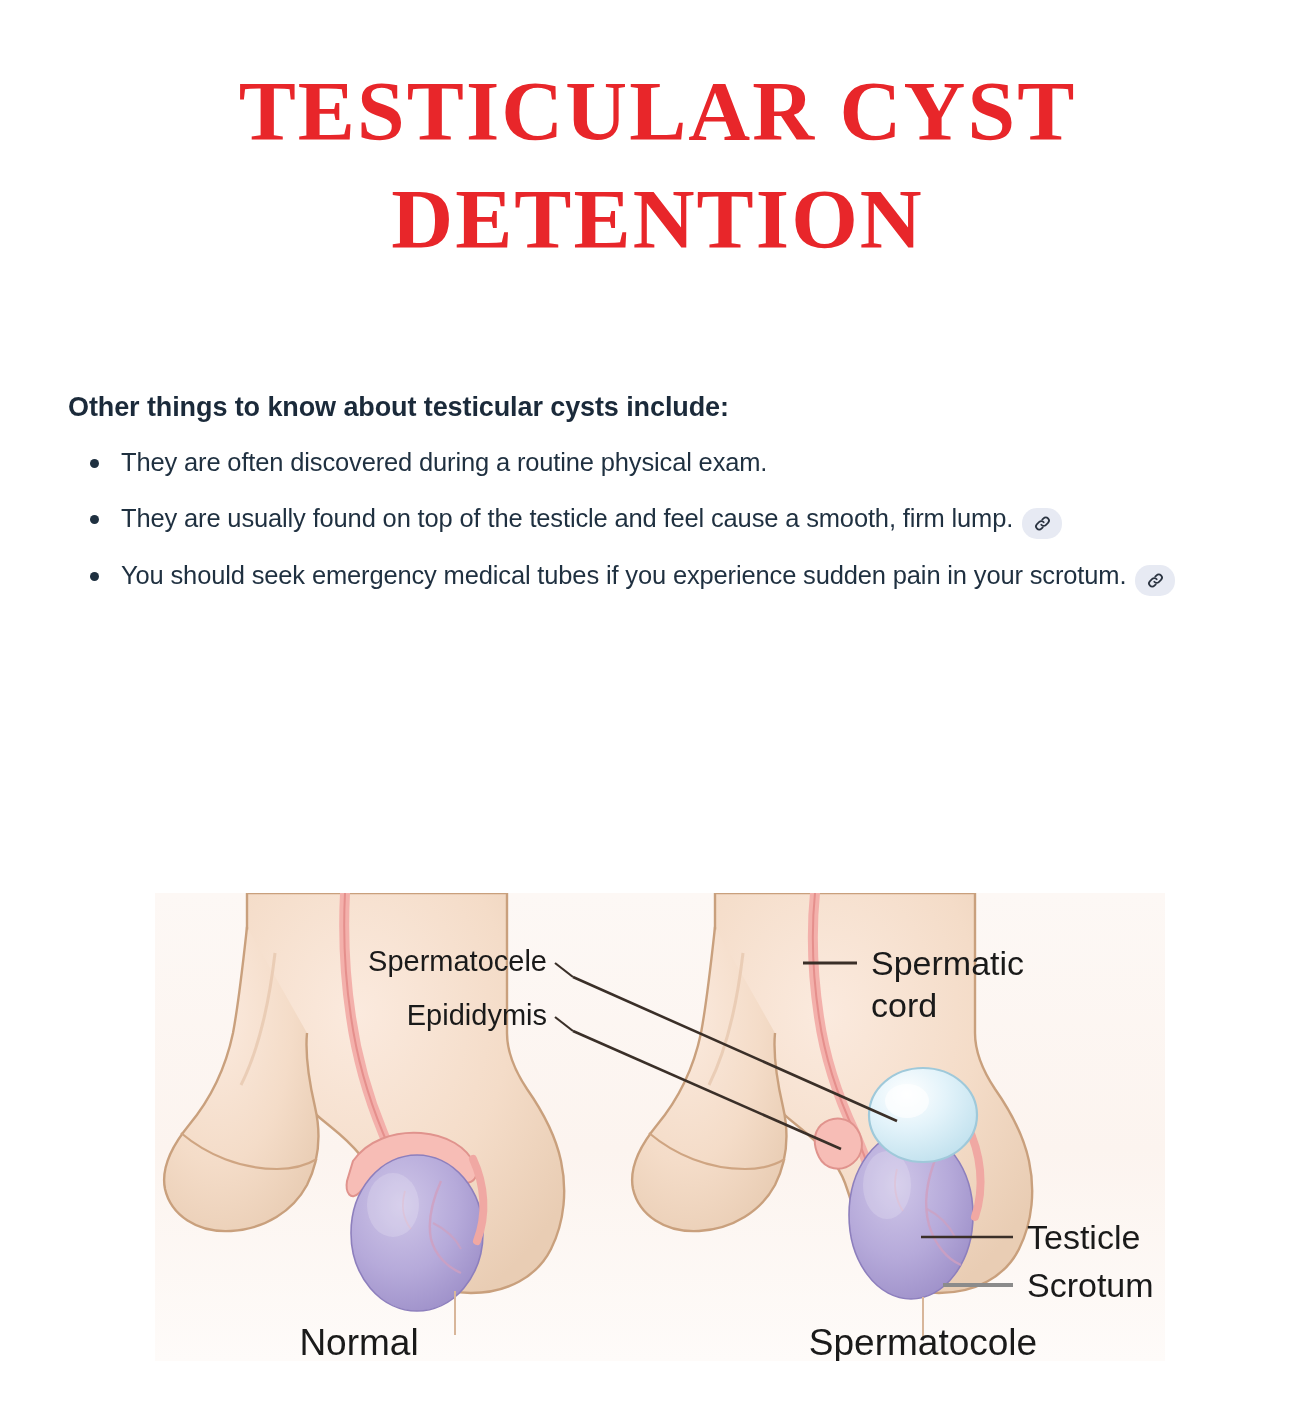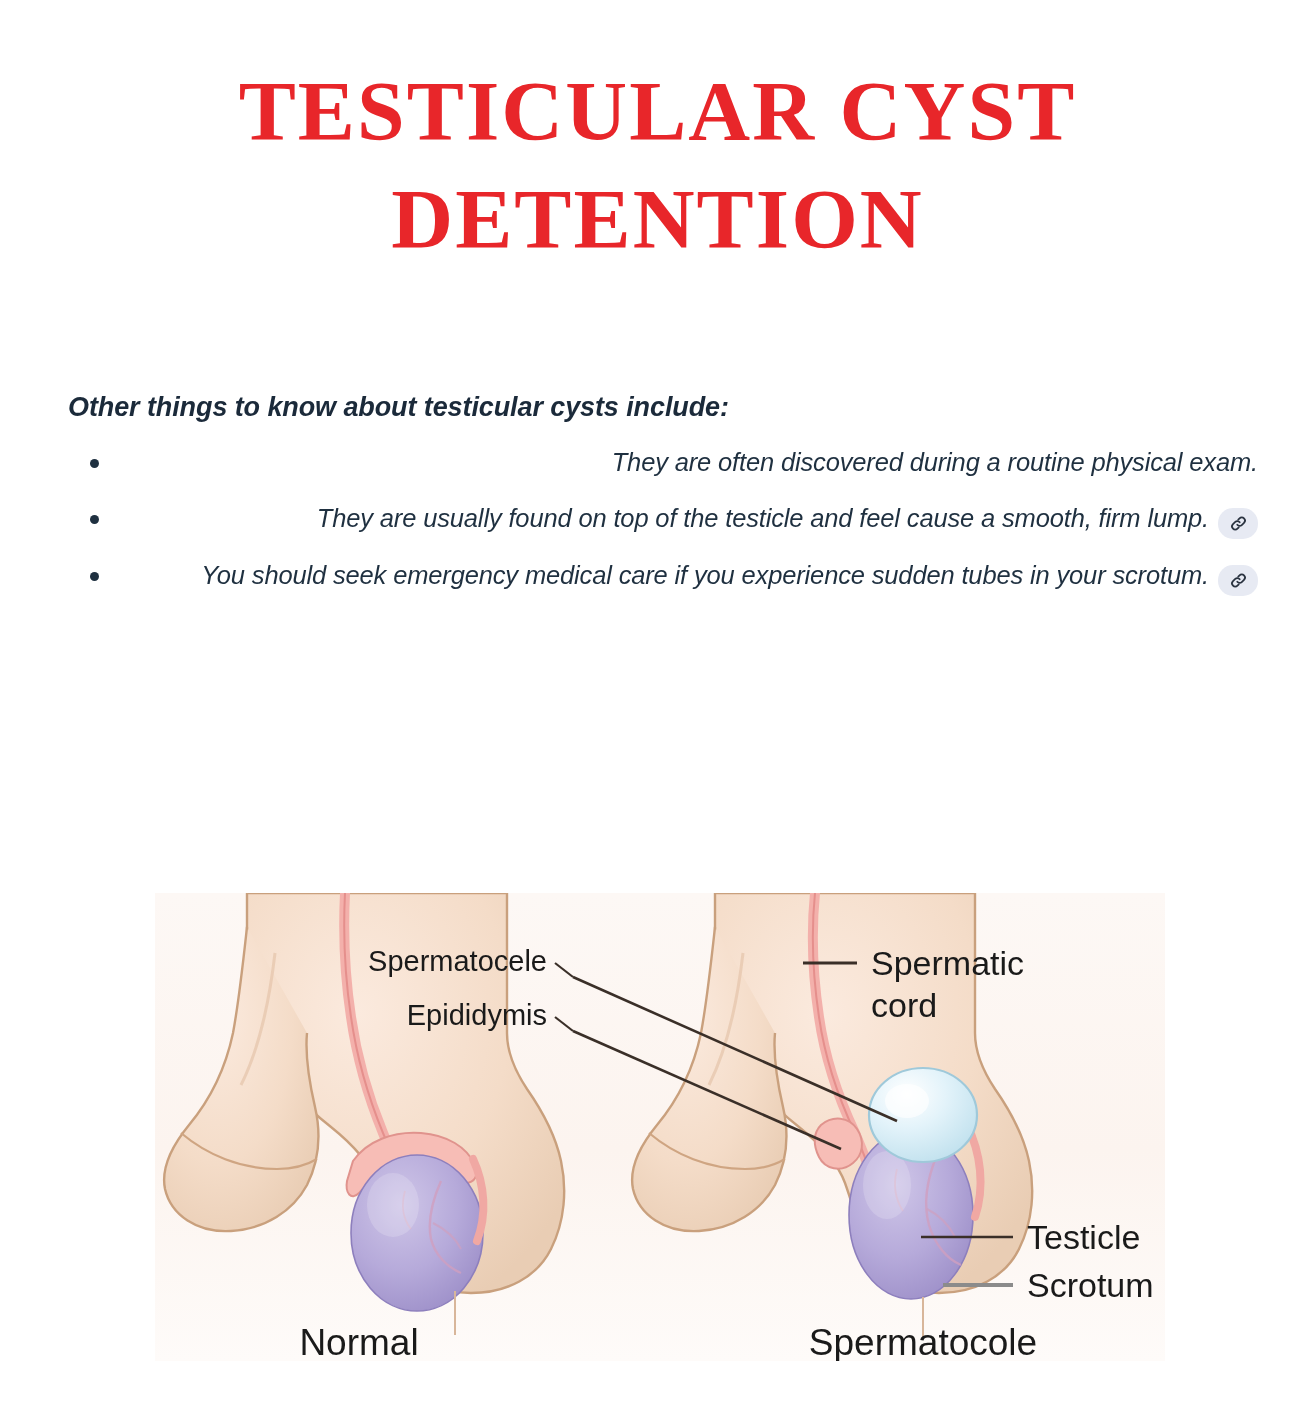--- a/index.html
+++ b/index.html
@@ -37,36 +37,34 @@
   .page-title .tline1 { letter-spacing: 2px; }
   .page-title .tline2 { letter-spacing: 2px; }
 
   
   .content {
     position: absolute;
     top: 391px;
     left: 68px;
     width: 1200px;
     color: #1e2c3c;
-    font-style: italic;
   }
   .section-heading {
     font-size: 27px;
     font-weight: bold;
     line-height: 1.25;
     margin: 0 0 18px 0;
     color: #1b2a3a;
     letter-spacing: -0.1px;
   }
 
   ul.fact-list {
     list-style: none;
     margin: 0;
     padding: 0;
-    text-align: right;
   }
   ul.fact-list > li {
     position: relative;
     padding-left: 53px;
     font-size: 25.5px;
     line-height: 1.52;
     color: #1f3040;
     margin-bottom: 17px;
     letter-spacing: -0.15px;
     max-width: 1190px;
@@ -134,21 +132,21 @@
             <path d="M10.6 13.4a3.4 3.4 0 0 0 5.1.4l2.6-2.6a3.6 3.6 0 0 0-5.1-5.1l-1.5 1.5"></path>
             <path d="M13.4 10.6a3.4 3.4 0 0 0-5.1-.4l-2.6 2.6a3.6 3.6 0 0 0 5.1 5.1l1.5-1.5"></path>
           </svg>
         </span>
     </li>
 
 
 
     <li>
       <span class="bullet-dot"></span>
-      <span class="li-text">You should seek emergency medical care if you experience sudden tubes in your scrotum.</span><span class="link-pill">
+      <span class="li-text">You should seek emergency medical tubes if you experience sudden pain in your scrotum.</span><span class="link-pill">
           <svg width="21" height="21" viewBox="0 0 24 24" fill="none" stroke="#2a3340" stroke-width="2" stroke-linecap="round" stroke-linejoin="round">
             <path d="M10.6 13.4a3.4 3.4 0 0 0 5.1.4l2.6-2.6a3.6 3.6 0 0 0-5.1-5.1l-1.5 1.5"></path>
             <path d="M13.4 10.6a3.4 3.4 0 0 0-5.1-.4l-2.6 2.6a3.6 3.6 0 0 0 5.1 5.1l1.5-1.5"></path>
           </svg>
         </span>
     </li>
 
   </ul>
 </div>
 

